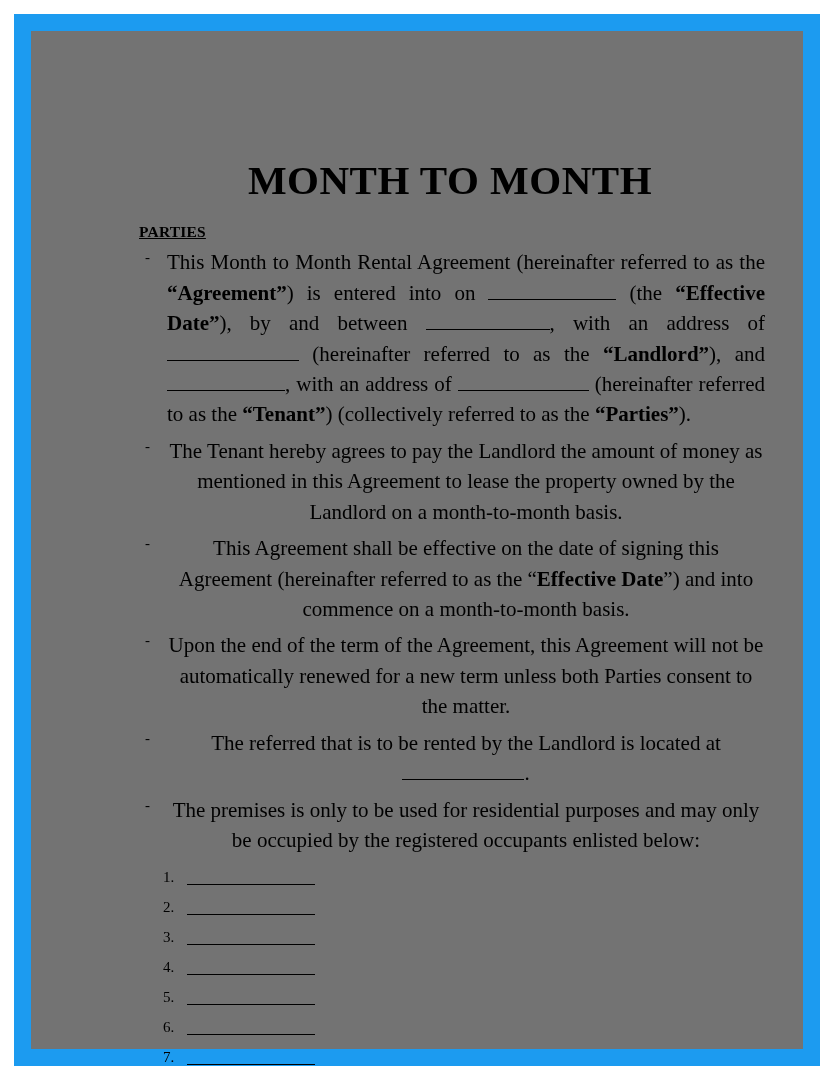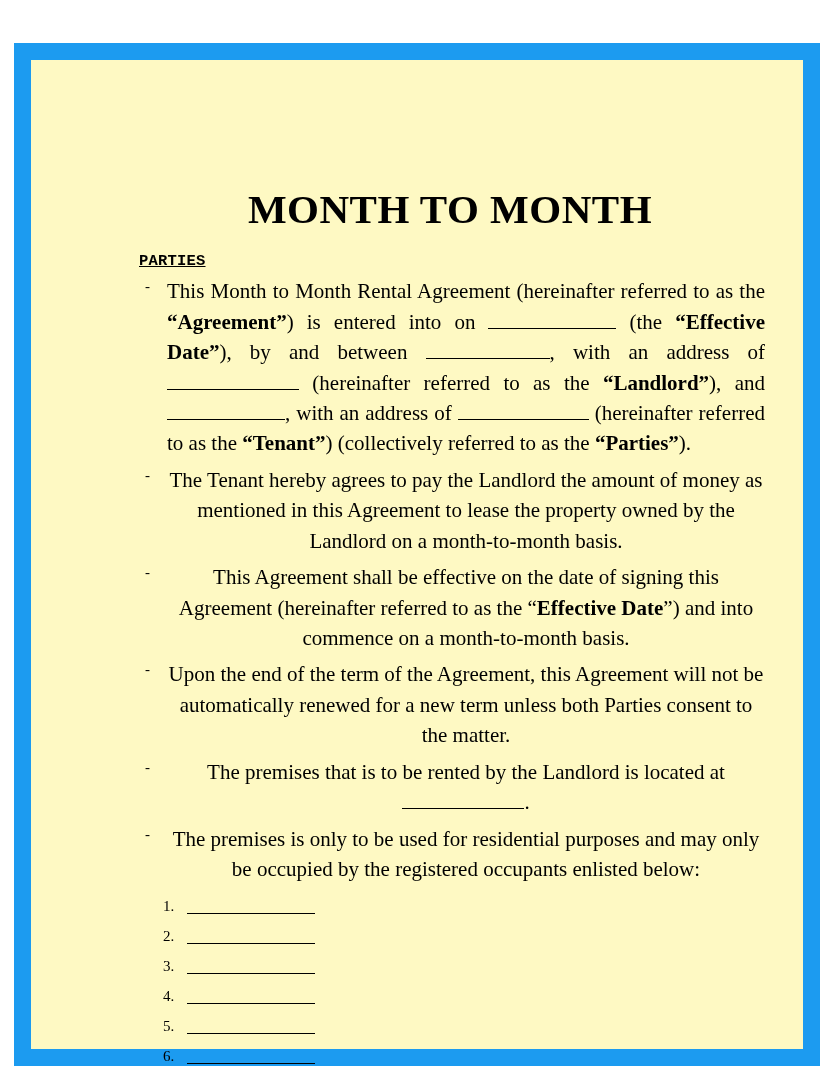--- a/index.html
+++ b/index.html
@@ -20,43 +20,42 @@
     box-sizing: border-box;
   }
   .border-frame {
     position: absolute;
     left: 14px;
     top: 14px;
     right: 14px;
     bottom: 14px;
     border: 17px solid #1c9bf0;
     box-sizing: border-box;
-    background: #fef9c3;
-    margin-top: 29px;
+    background: #737373;
   }
   .content {
     position: absolute;
     left: 104px;
     top: 120px;
     width: 630px;
     box-sizing: border-box;
   }
   .doc-title {
     text-align: center;
     font-family: "Liberation Serif", serif;
     font-weight: bold;
     font-size: 41px;
     line-height: 1.42;
     letter-spacing: 0.5px;
     color: #000000;
     margin: 0 0 10px 0;
     padding: 0 10px;
   }
   .section-heading {
-    font-family: Liberation Mono, monospace;
+    font-family: Liberation Serif, serif;
     font-weight: bold;
     font-size: 15.5px;
     text-decoration: underline;
     color: #000000;
     margin: 20px 0 6px 4px;
     letter-spacing: 0.2px;
   }
   .section-heading.first {
     margin-top: 14px;
   }
@@ -150,21 +149,21 @@
         <div class="bullet-mark">-</div>
         <div class="bullet-text left"><span>This Agreement shall be effective on the date of signing this Agreement (hereinafter referred to as the “</span><b>Effective Date</b><span>”) and into commence on a month-to-month basis.</span></div>
       </div>
       <div class="bullet-row">
         <div class="bullet-mark">-</div>
         <div class="bullet-text left">Upon the end of the term of the Agreement, this Agreement will not be automatically renewed for a new term unless both Parties consent to the matter.</div>
       </div>
 
       <div class="bullet-row">
         <div class="bullet-mark">-</div>
-        <div class="bullet-text left"><span>The premises that is to be rented by the Landlord is located at </span><span class="fill w6"></span><span>.</span></div>
+        <div class="bullet-text left"><span>The referred that is to be rented by the Landlord is located at </span><span class="fill w6"></span><span>.</span></div>
       </div>
       <div class="bullet-row">
         <div class="bullet-mark">-</div>
         <div class="bullet-text left">The premises is only to be used for residential purposes and may only be occupied by the registered occupants enlisted below:</div>
       </div>
 
       <div class="numbered-list">
         <div class="num-row">
           <div class="num-label">1.</div>
           <div class="num-line"></div>

